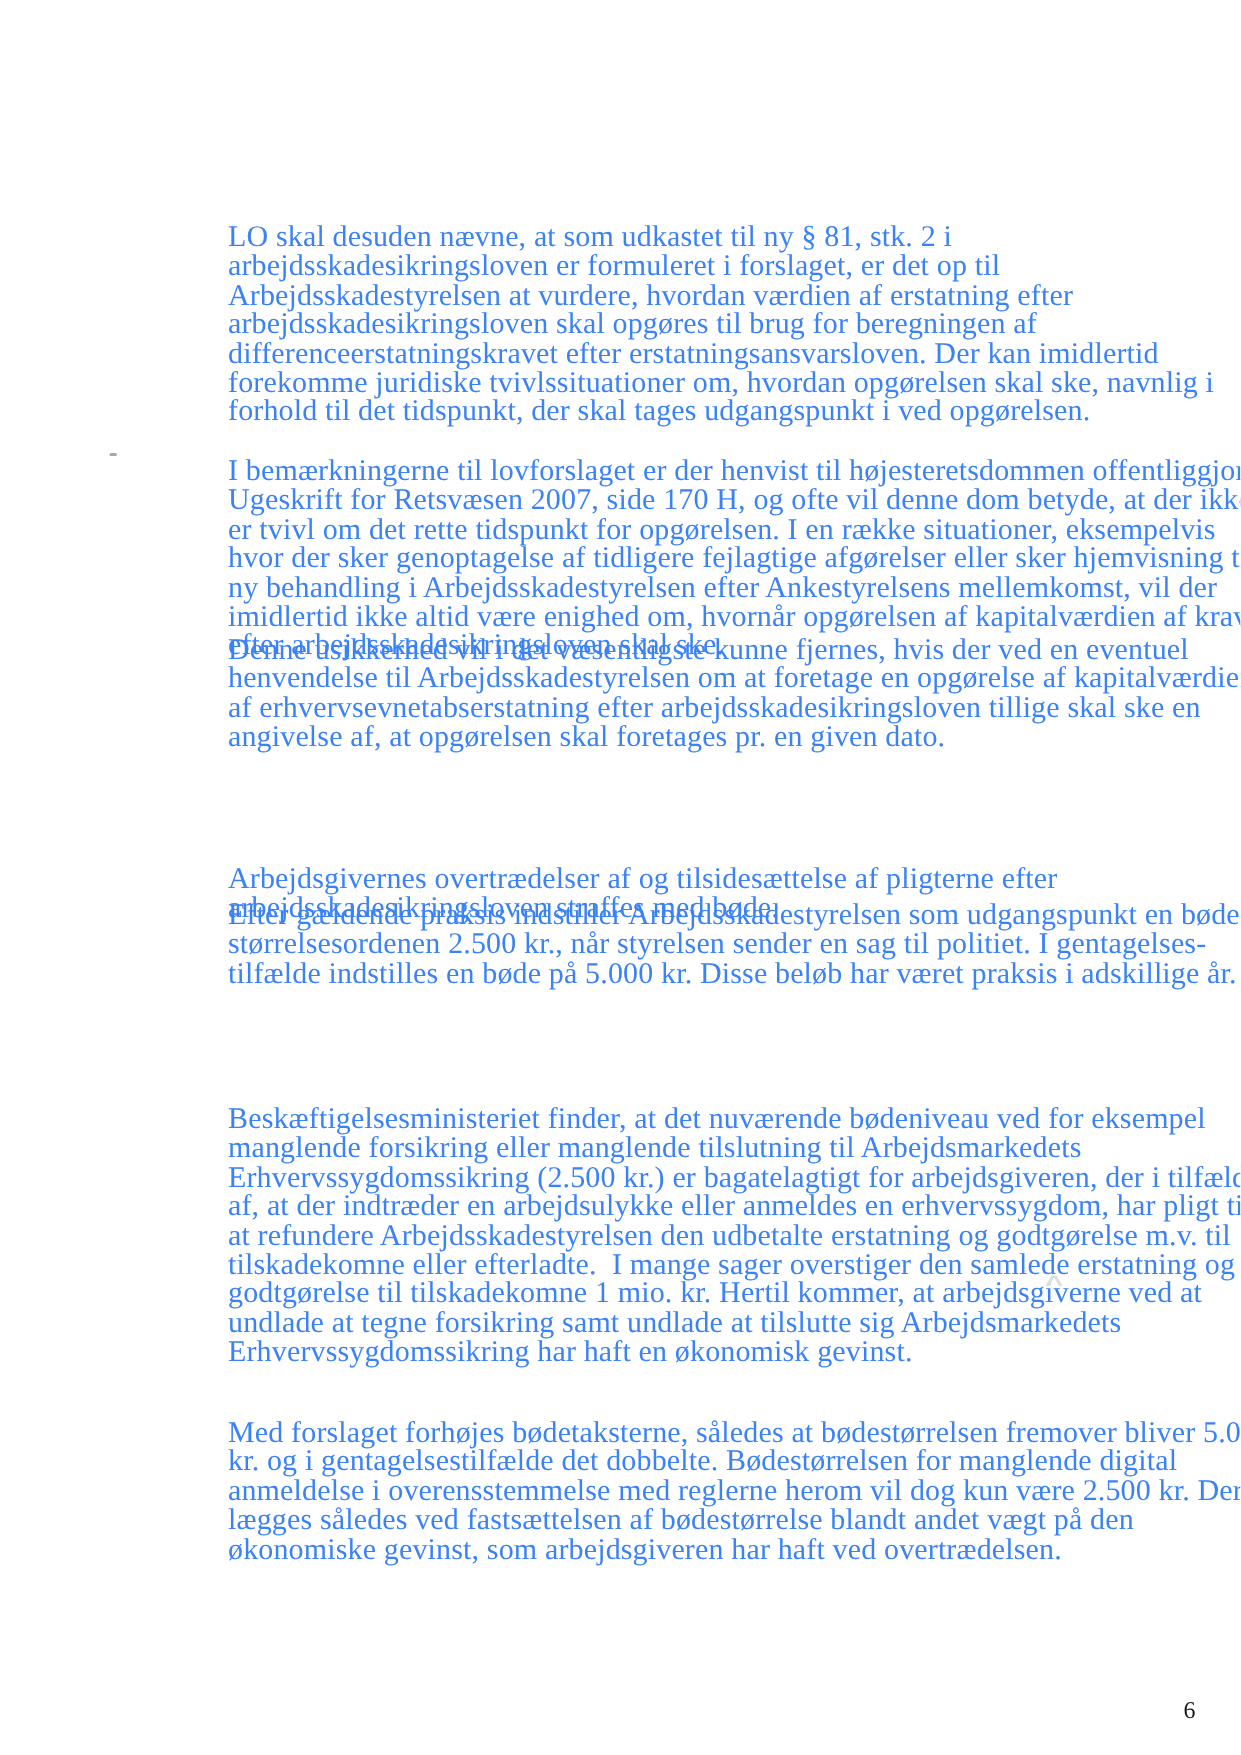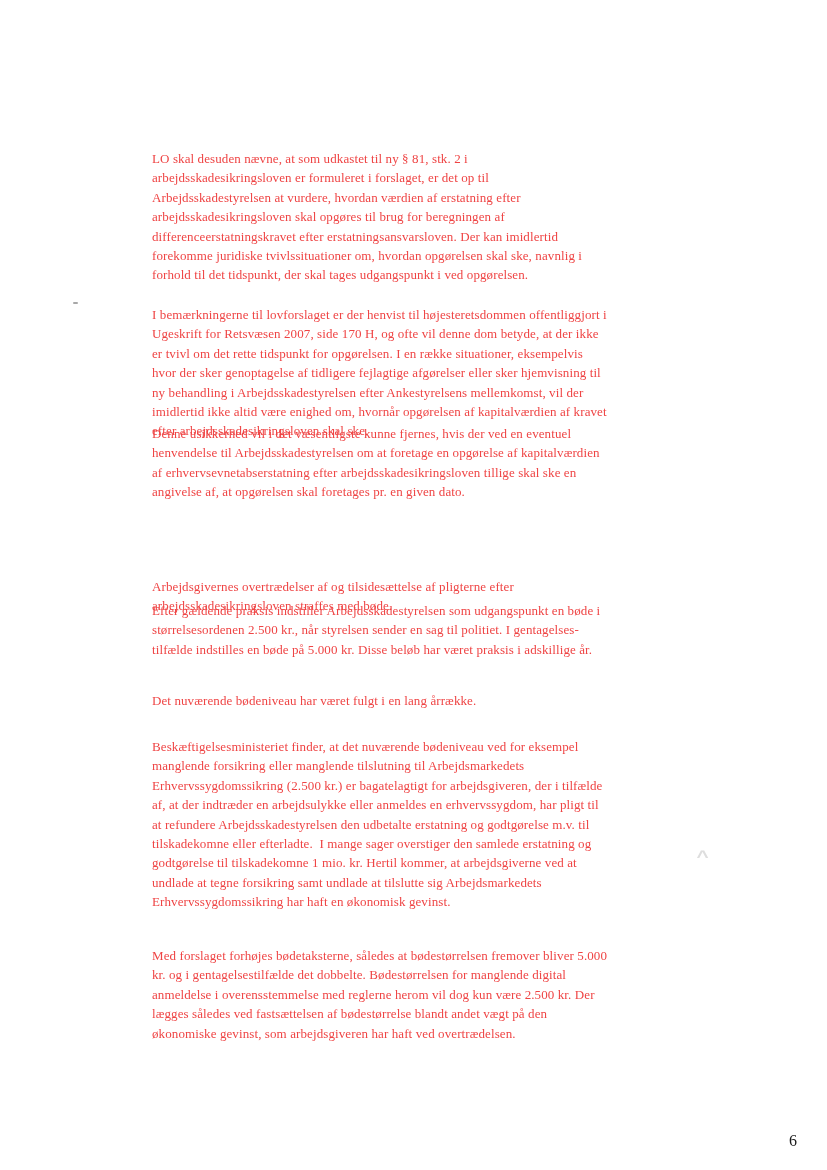--- a/index.html
+++ b/index.html
@@ -12,23 +12,23 @@
     width: 827px;
     height: 1170px;
     background: #ffffff;
     overflow: hidden;
     font-family: "Liberation Serif", serif;
   }
   .para {
     position: absolute;
     left: 152px;
     margin: 0;
-    color: #ef4444;
+    color: #3b82f6;
     font-family: "Liberation Serif", serif;
-    font-size: 13px;
+    font-size: 20px;
     line-height: 19.4px;
     white-space: pre;
     letter-spacing: 0.1px;
   }
   .heading {
     position: absolute;
     left: 152px;
     margin: 0;
     color: #131313;
     font-family: "Liberation Sans", sans-serif;
@@ -94,21 +94,20 @@
 angivelse af, at opgørelsen skal foretages pr. en given dato.</p>
 
 
   <p class="para" style="top:577px">Arbejdsgivernes overtrædelser af og tilsidesættelse af pligterne efter
 arbejdsskadesikringsloven straffes med bøde.</p>
 
   <p class="para" style="top:601px">Efter gældende praksis indstiller Arbejdsskadestyrelsen som udgangspunkt en bøde i
 størrelsesordenen 2.500 kr., når styrelsen sender en sag til politiet. I gentagelses-
 tilfælde indstilles en bøde på 5.000 kr. Disse beløb har været praksis i adskillige år.</p>
 
-  <p class="para" style="top:691px">Det nuværende bødeniveau har været fulgt i en lang årrække.</p>
 
   <p class="para" style="top:737px">Beskæftigelsesministeriet finder, at det nuværende bødeniveau ved for eksempel
 manglende forsikring eller manglende tilslutning til Arbejdsmarkedets
 Erhvervssygdomssikring (2.500 kr.) er bagatelagtigt for arbejdsgiveren, der i tilfælde
 af, at der indtræder en arbejdsulykke eller anmeldes en erhvervssygdom, har pligt til
 at refundere Arbejdsskadestyrelsen den udbetalte erstatning og godtgørelse m.v. til
 tilskadekomne eller efterladte.  I mange sager overstiger den samlede erstatning og
 godtgørelse til tilskadekomne 1 mio. kr. Hertil kommer, at arbejdsgiverne ved at
 undlade at tegne forsikring samt undlade at tilslutte sig Arbejdsmarkedets
 Erhvervssygdomssikring har haft en økonomisk gevinst.</p>

